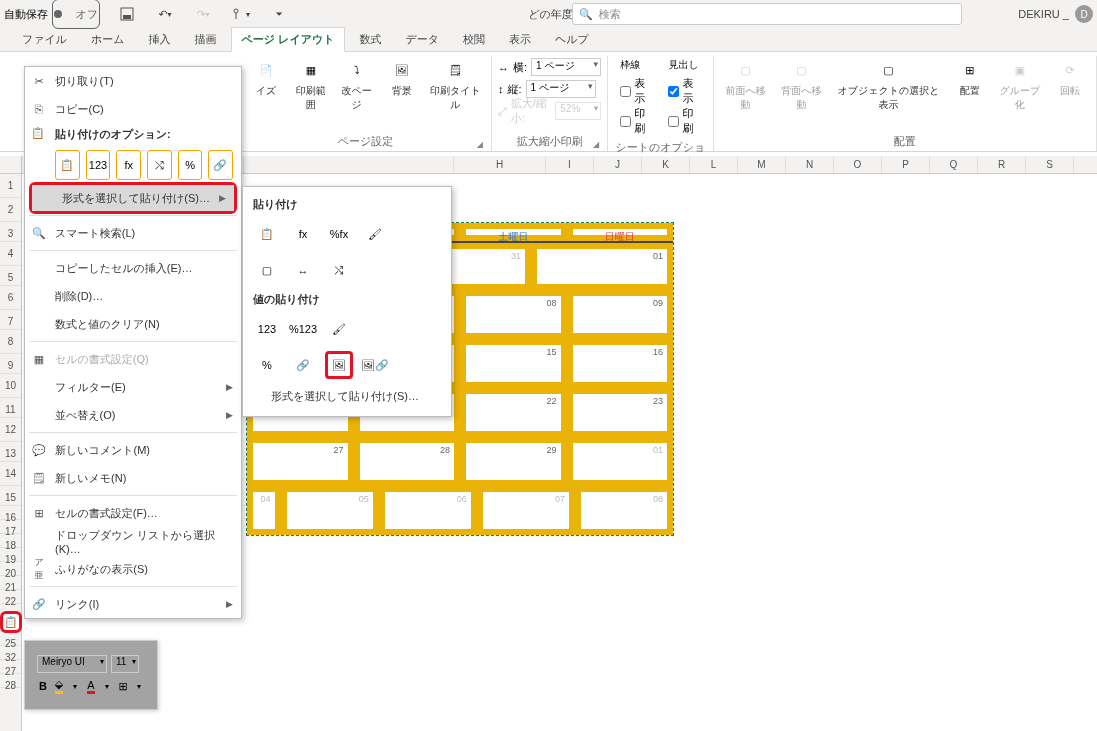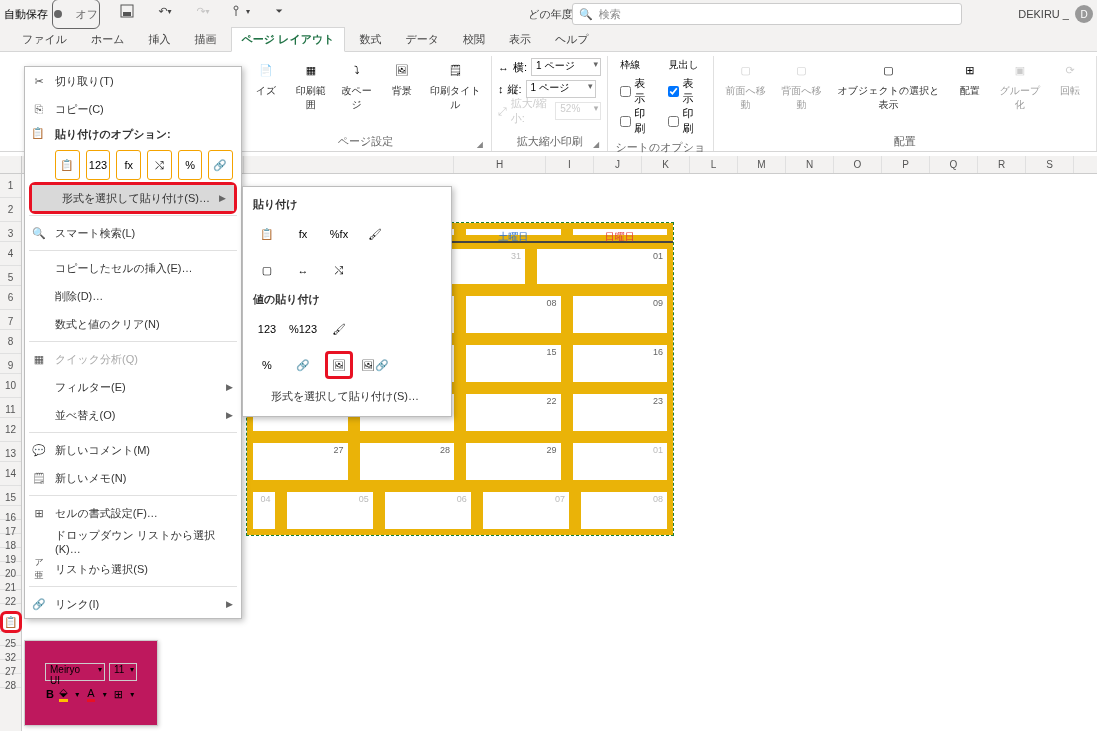--- a/index.html
+++ b/index.html
@@ -1,19 +1,19 @@
 <!DOCTYPE html>
 <html><head>
 <meta charset="utf-8">
 <style>
 * { margin: 0; padding: 0; box-sizing: border-box; font-family: "Meiryo UI", "Yu Gothic UI", sans-serif; font-size: 11px; }
 body { background: #fff; width: 1097px; height: 731px; overflow: hidden; position: relative; }
 
 
-.titlebar { height: 28px; background: #f3f2f1; display: flex; padding: 0 4px; gap: 16px; }
+.titlebar { height: 28px; background: #f3f2f1; display: flex; align-items: center; padding: 0 4px; gap: 16px; }
 .autosave { display: flex; align-items: center; gap: 4px; }
 .switch { width: 48px; height: 12px; border: 1px solid #666; border-radius: 6px; display: flex; align-items: center; padding: 14px 1px; font-size: 8px; justify-content: flex-end; color: #666; }
 .switch::before { content: ''; width: 8px; height: 8px; border-radius: 50%; background: #666; margin-right: auto; }
 .qat-btn { width: 22px; height: 22px; display: flex; align-items: center; justify-content: center; color: #444; }
 .undo, .redo { display: flex; align-items: center; }
 .title-center { flex: 1; display: flex; justify-content: center; align-items: center; gap: 8px; }
 .doc-title { color: #444; }
 .search-box { background: #fff; border: 1px solid #ccc; border-radius: 3px; width: 390px; height: 22px; display: flex; align-items: center; padding: 0 6px; gap: 6px; color: #888; }
 .user { display: flex; align-items: center; gap: 6px; color: #444; }
 .avatar { width: 18px; height: 18px; border-radius: 50%; background: #999; color: #fff; display: flex; align-items: center; justify-content: center; font-size: 10px; }
@@ -77,21 +77,21 @@
 
 
 .submenu { position: absolute; top: 186px; left: 242px; width: 210px; background: #fff; border: 1px solid #bcbcbc; box-shadow: 2px 2px 6px rgba(0,0,0,0.25); padding: 6px 0; }
 .submenu .sec-label { padding: 4px 10px; font-weight: bold; color: #333; }
 .submenu .ico-row { display: flex; gap: 8px; padding: 4px 10px; }
 .submenu .mini-ico { width: 28px; height: 28px; display: flex; align-items: center; justify-content: center; }
 .submenu .hot { border: 3px solid #e81123; border-radius: 4px; }
 .submenu .linkitem { padding: 6px 10px 6px 28px; color: #333; }
 
 
-.minitb { position: absolute; top: 640px; left: 24px; width: 134px; background: #be185d; border: 1px solid #ccc; box-shadow: 1px 1px 4px rgba(0,0,0,0.2); padding: 20px; }
+.minitb { position: absolute; top: 640px; left: 24px; width: 134px; background: #a3a3a3; border: 1px solid #ccc; box-shadow: 1px 1px 4px rgba(0,0,0,0.2); padding: 12px; }
 .minitb .row { display: flex; align-items: center; gap: 4px; height: 22px; }
 .minitb .fcombo { border: 1px solid #ccc; padding: 0 12px 0 4px; height: 18px; font-size: 10px; position: relative; }
 .minitb .fcombo::after { content: '▾'; position: absolute; right: 2px; top: 1px; font-size: 8px; }
 .minitb .tbtn { width: 20px; height: 18px; display: flex; align-items: center; justify-content: center; font-size: 11px; }
 
 svg { display: block; }
 </style>
 </head>
 <body>
 
@@ -430,21 +430,21 @@
     </div>
   <div class="ctx-item">
       <span>削除(D)…</span>
     </div>
   <div class="ctx-item">
       <span>数式と値のクリア(N)</span>
     </div>
   <div class="ctx-sep"></div>
   <div class="ctx-item disabled">
       <span class="ico">▦</span>
-      <span>クイック分析(Q)</span>
+      <span>セルの書式設定(Q)</span>
     </div>
   <div class="ctx-item">
       <span>フィルター(E)</span>
       <span class="arrow">▶</span>
     </div>
   <div class="ctx-item">
       <span>並べ替え(O)</span>
       <span class="arrow">▶</span>
     </div>
   <div class="ctx-sep"></div>
@@ -459,21 +459,21 @@
   <div class="ctx-sep"></div>
   <div class="ctx-item">
       <span class="ico">⊞</span>
       <span>セルの書式設定(F)…</span>
     </div>
   <div class="ctx-item">
       <span>ドロップダウン リストから選択(K)…</span>
     </div>
   <div class="ctx-item">
       <span class="ico" style="font-size:9px">ア亜</span>
-      <span>リストから選択(S)</span>
+      <span>ふりがなの表示(S)</span>
     </div>
   <div class="ctx-sep"></div>
   <div class="ctx-item">
       <span class="ico">🔗</span>
       <span>リンク(I)</span>
       <span class="arrow">▶</span>
     </div>
 </div>
 
 <div class="submenu">

